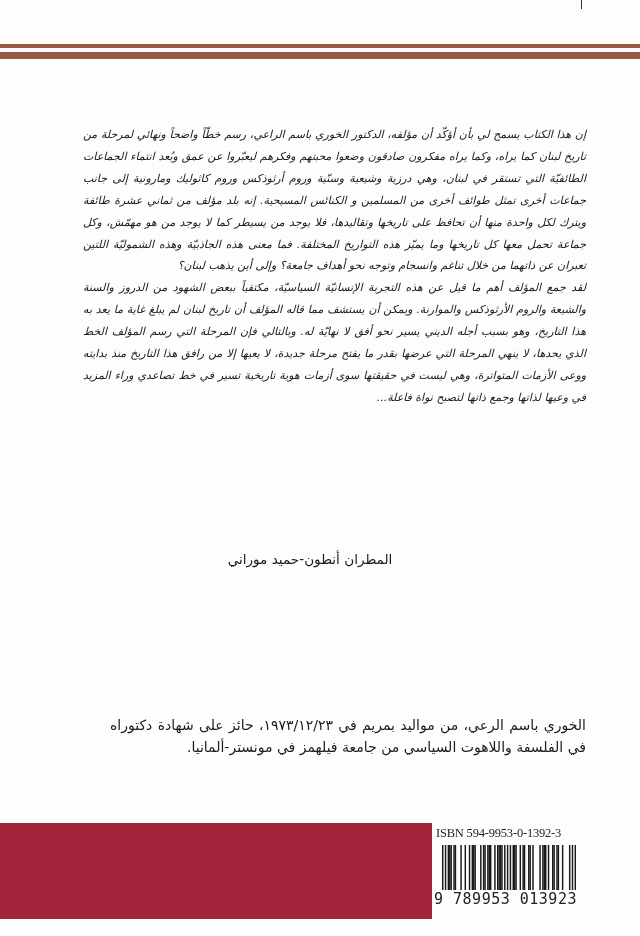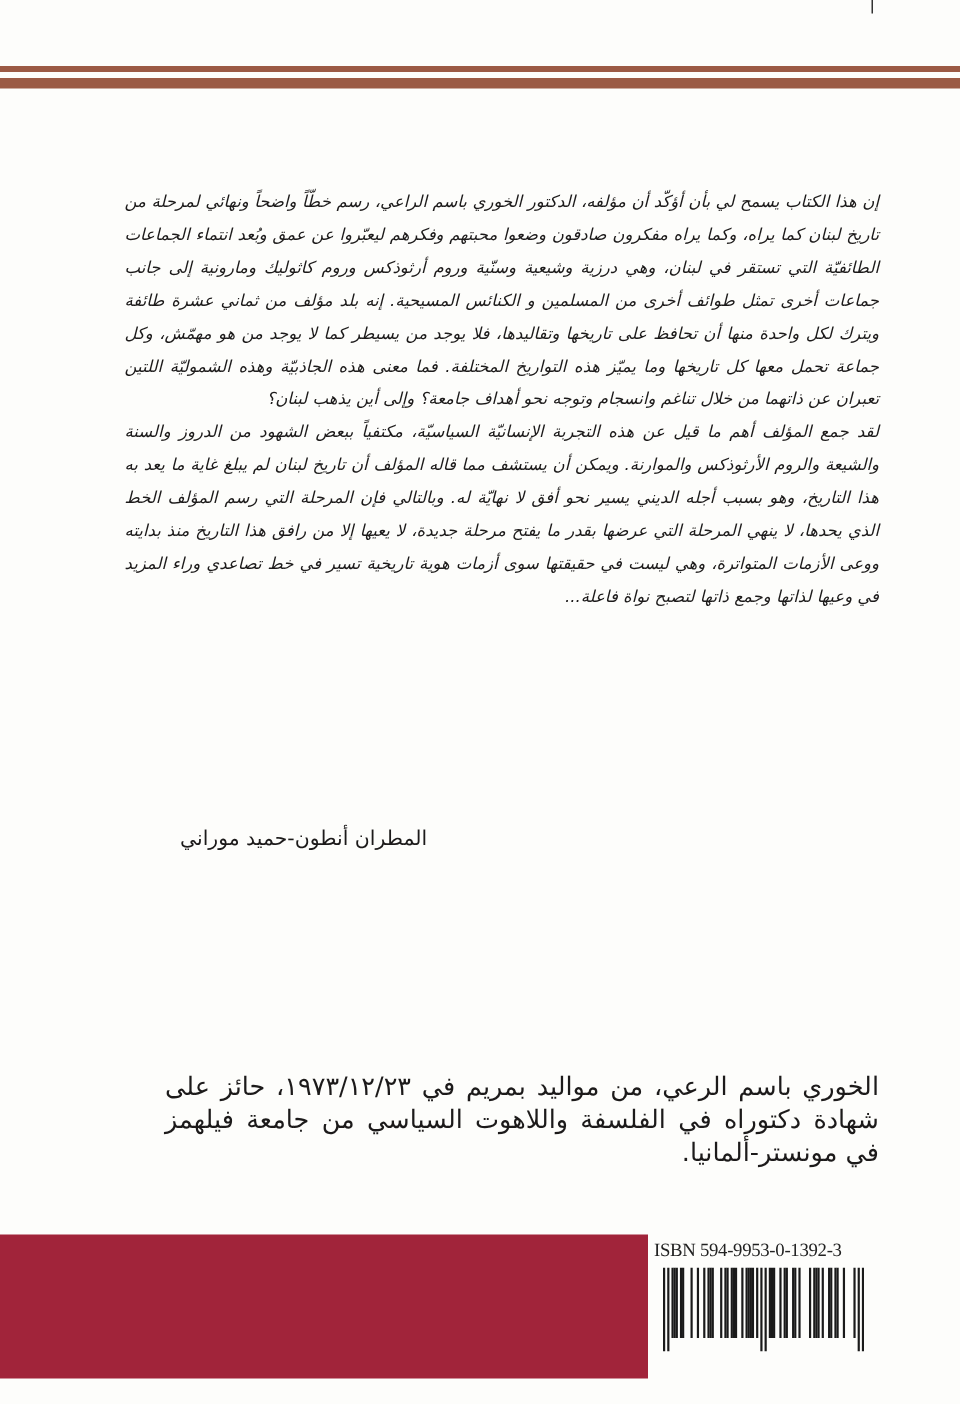--- a/index.html
+++ b/index.html
@@ -45,32 +45,32 @@
     .text-block p {
       margin: 0;
     }
     .main-text { top: 124px; }
     .signature {
       position: absolute;
       top: 551px;
       left: 120px;
       width: 380px;
       direction: rtl;
-      text-align: left;
+      text-align: center;
       font-size: 13.6px;
     }
     .bio {
       position: absolute;
       top: 714px;
       left: 110px;
       width: 476px;
       direction: rtl;
       text-align: justify;
       text-align-last: right;
-      font-size: 17px;
+      font-size: 14px;
       line-height: 22px;
     }
     .bio p { margin: 0; }
     .red-band {
       position: absolute;
       left: 0;
       top: 823px;
       width: 432px;
       height: 96px;
       background: #a1243a;
@@ -175,13 +175,14 @@
       <rect x="105.789" y="0" width="1.461" height="47" fill="#1a1a1a"></rect>
       <rect x="110.021" y="0" width="1.461" height="47" fill="#1a1a1a"></rect>
       <rect x="111.432" y="0" width="1.461" height="47" fill="#1a1a1a"></rect>
       <rect x="114.253" y="0" width="1.461" height="47" fill="#1a1a1a"></rect>
       <rect x="115.663" y="0" width="1.461" height="47" fill="#1a1a1a"></rect>
       <rect x="119.895" y="0" width="1.461" height="47" fill="#1a1a1a"></rect>
       <rect x="126.947" y="0" width="1.461" height="47" fill="#1a1a1a"></rect>
       <rect x="129.768" y="0" width="1.461" height="56" fill="#1a1a1a"></rect>
       <rect x="132.589" y="0" width="1.461" height="56" fill="#1a1a1a"></rect>
     </svg>
+  <div class="barcode-digits">9 789953 013923</div>
 </div>
 
 </body></html>

